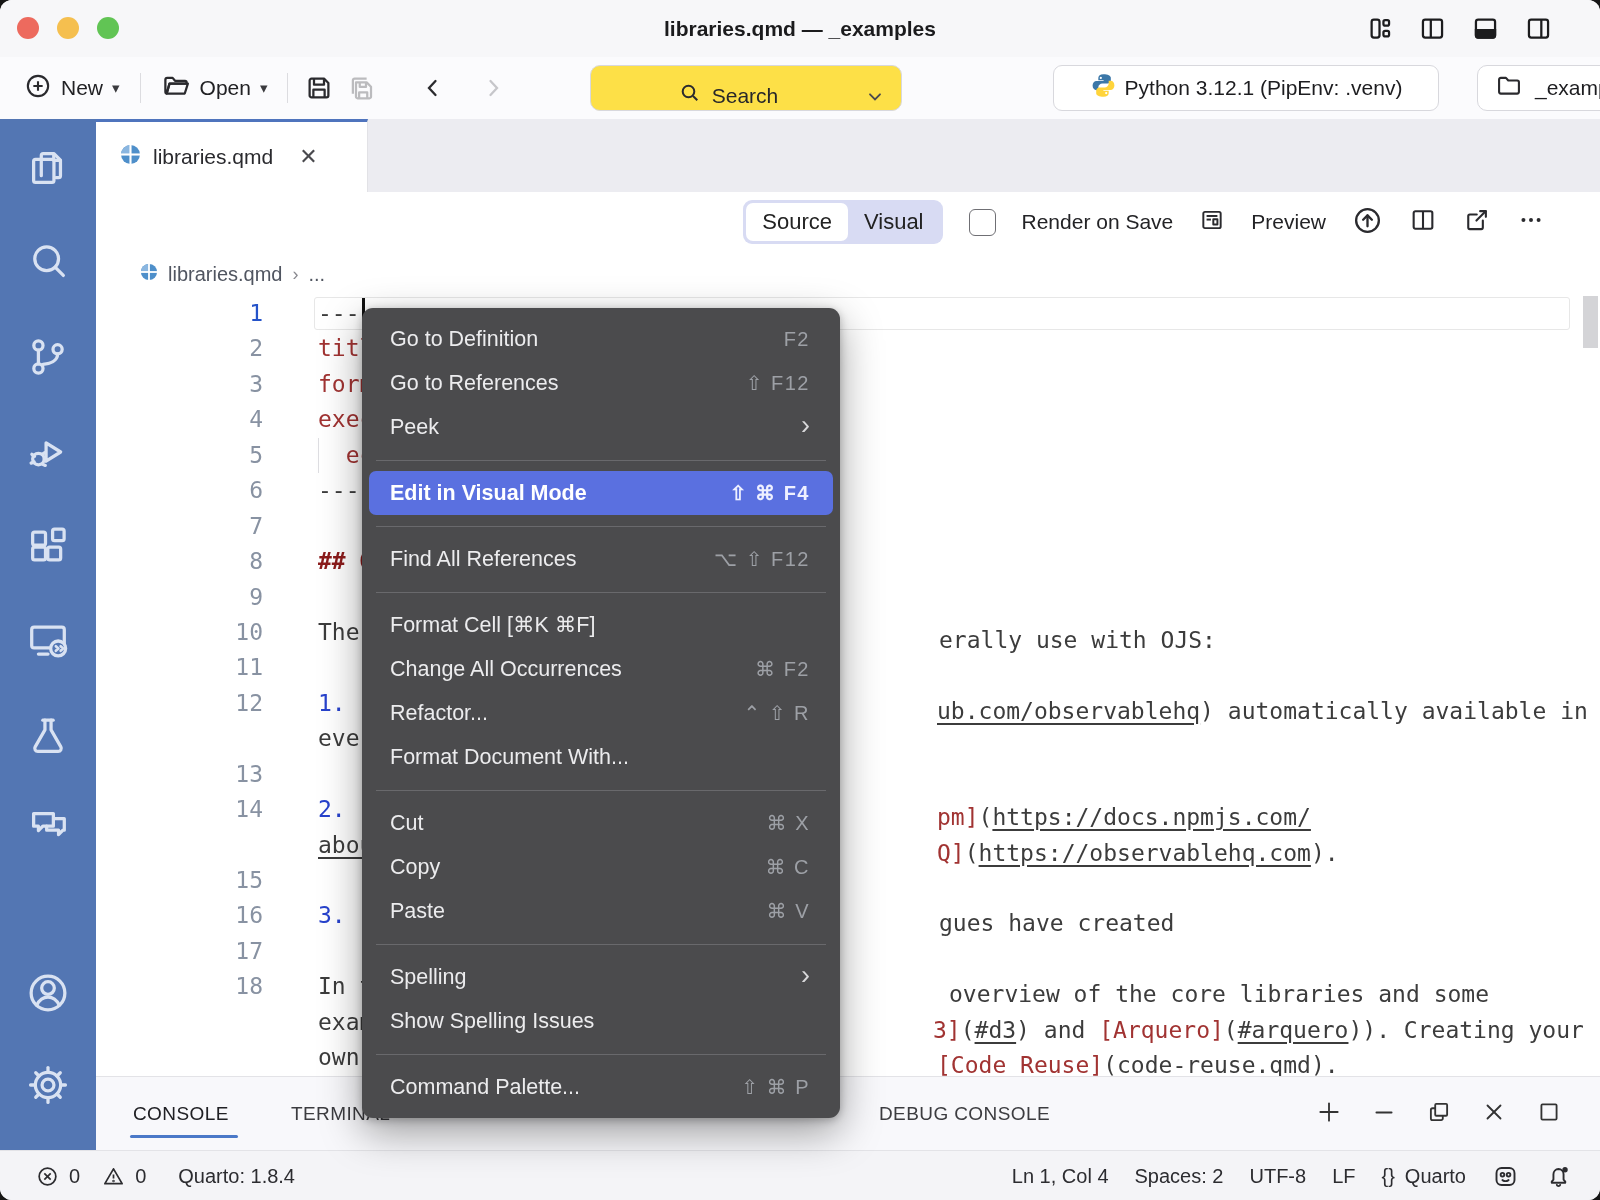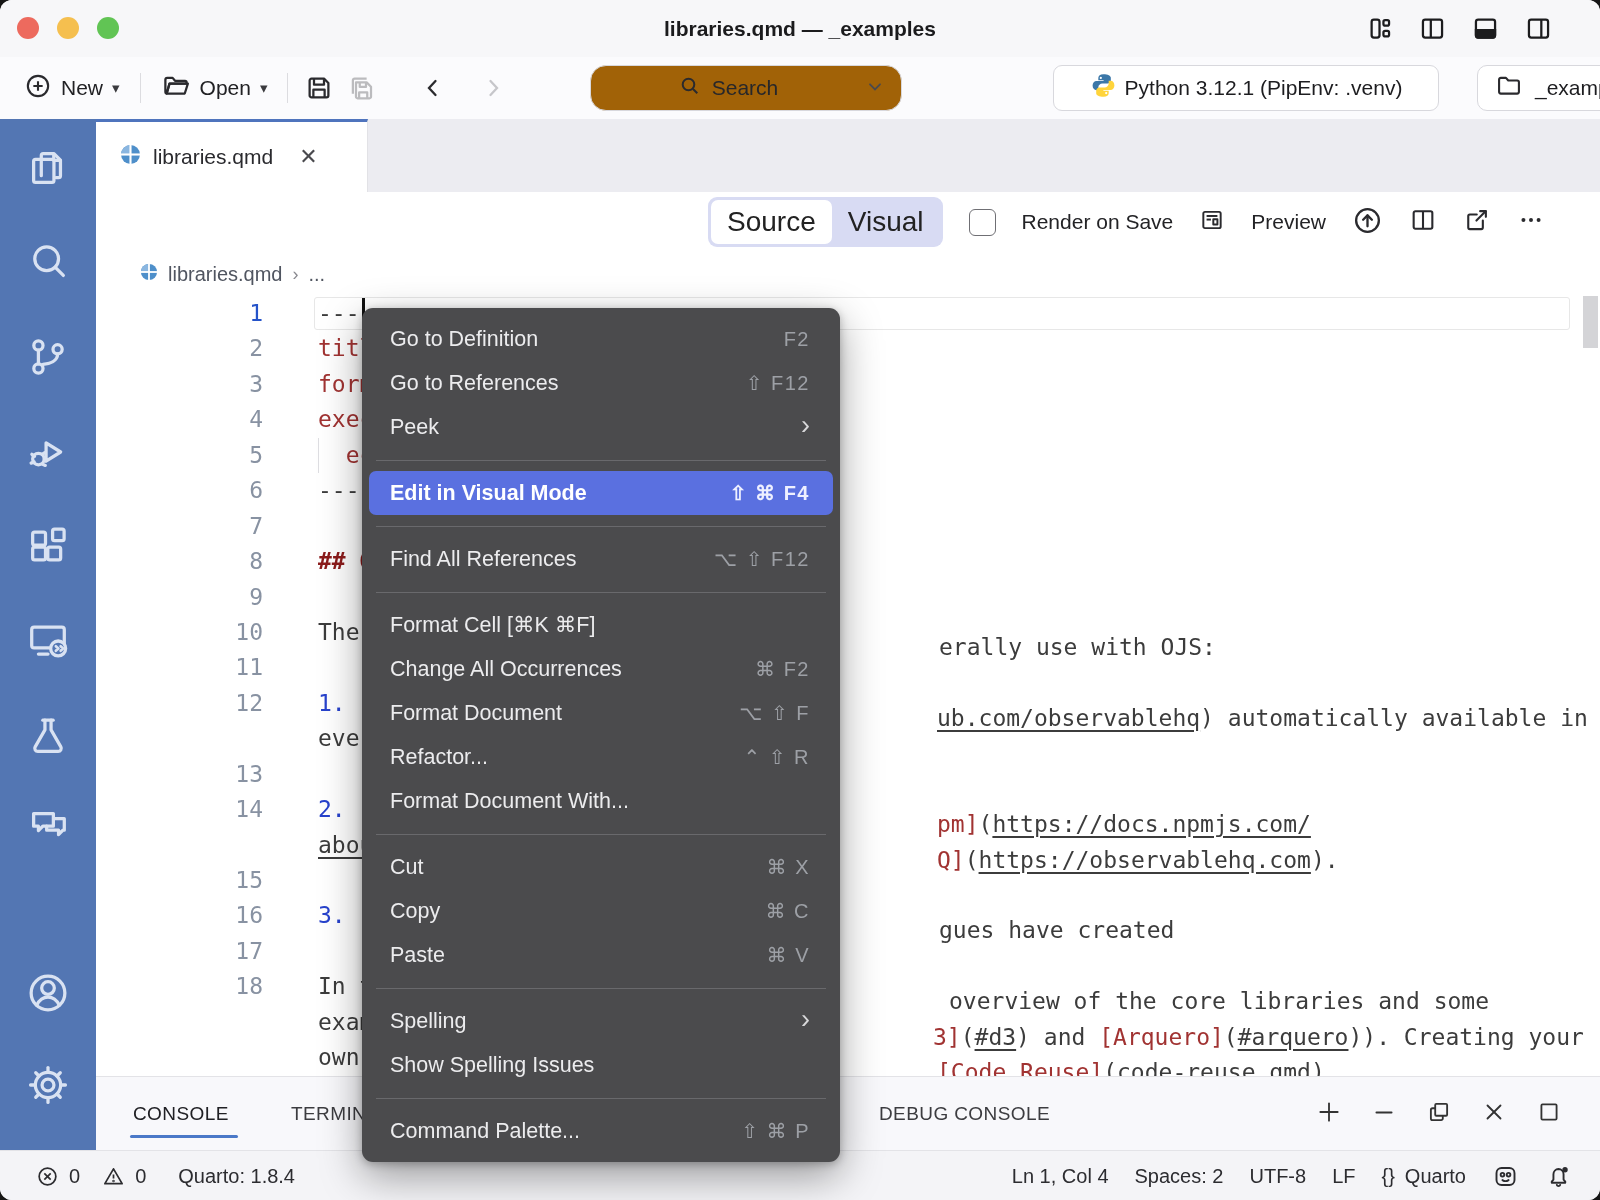--- a/index.html
+++ b/index.html
@@ -13,51 +13,51 @@
   .tl.green{left:97px;background:#61c454;}
   .wtitle{position:absolute;left:0;right:0;top:0;height:57px;line-height:57px;text-align:center;font-size:21px;font-weight:600;color:#1b1b1d;}
   .winicons{position:absolute;right:48px;top:0;height:57px;display:flex;align-items:center;gap:26px;}
   .winicons svg{display:block;}
   
   .toolbar{position:absolute;left:0;top:57px;width:1600px;height:62px;background:#fbfbfd;border-bottom:1px solid #e4e4e8;display:flex;align-items:center;}
   .tbtn{display:flex;align-items:center;gap:9px;font-size:21px;color:#212124;padding:0 10px;height:46px;border-radius:8px;}
   .caret{font-size:15px;color:#3a3a3e;}
   .tdiv{width:1px;height:30px;background:#dcdce0;margin:0 10px;}
   .iconbtn{display:flex;align-items:center;justify-content:center;width:42px;height:42px;}
-  .searchbox{position:absolute;left:590px;top:8px;width:310px;height:44px;border:1px solid #d8d8dd;border-radius:16px;background:#a16207;display:flex;align-items:center;}
+  .searchbox{position:absolute;left:590px;top:8px;width:310px;height:44px;border:1px solid #d8d8dd;border-radius:10px;background:#fde047;display:flex;align-items:flex-end;}
   .searchmid{flex:1;display:flex;align-items:center;justify-content:center;gap:10px;font-size:21px;color:#27272a;}
   .interp{position:absolute;left:1053px;top:8px;width:384px;height:44px;border:1px solid #d8d8dd;border-radius:9px;background:#fff;display:flex;align-items:center;justify-content:center;gap:8px;font-size:21px;color:#1d1d20;}
   .wsbtn{position:absolute;left:1477px;top:8px;width:220px;height:44px;border:1px solid #d8d8dd;border-radius:10px;background:#fff;display:flex;align-items:center;gap:12px;padding-left:17px;font-size:21px;color:#1d1d20;}
   
   .activitybar{position:absolute;left:0;top:119px;width:96px;height:1031px;background:#5376b3;}
   .ai{position:absolute;left:50%;transform:translate(-50%,-50%);}
   .ai svg{display:block;stroke:#d9e2f2;stroke-width:1.7;fill:none;stroke-linecap:round;stroke-linejoin:round;}
   
   .tabstrip{position:absolute;left:96px;top:119px;right:0;height:73px;background:#ececf1;}
   .etab{position:absolute;left:0;top:0;width:272px;height:73px;background:#fff;border-top:3px solid #4f74bd;border-right:1px solid #e2e2e6;display:flex;align-items:center;gap:12px;padding-left:24px;box-sizing:border-box;font-size:21px;color:#2a2a2e;}
   .tabclose{margin-left:14px;font-size:22px;color:#4a4a4e;}
   
   .edtoolbar{position:absolute;left:96px;top:192px;right:0;height:60px;background:#fff;border-bottom:1px solid #ebebee;display:flex;align-items:center;justify-content:flex-end;gap:26px;padding-right:55px;}
-  .segwrap{display:flex;background:#d8dbf3;border-radius:9px;padding:3px;font-size:28px;color:#222;}
+  .segwrap{display:flex;background:#d8dbf3;border-radius:9px;padding:3px;font-size:22px;color:#222;}
   .seg{padding:6px 16px;border-radius:7px;}
   .seg.on{background:#fff;}
   .chk{width:25px;height:25px;border:1.6px solid #6f6f74;border-radius:6px;background:#fff;}
   .lab{font-size:21px;color:#232326;}
   .edico{display:flex;align-items:center;gap:26px;}
   
   .breadcrumb{position:absolute;left:96px;top:252px;right:0;height:44px;background:#fff;display:flex;align-items:center;gap:10px;padding-left:44px;font-size:20px;color:#505560;}
   .bsep{font-size:18px;color:#8a8a90;}
   
   .editor{position:absolute;left:96px;top:296px;right:0;height:780px;background:#fff;overflow:hidden;}
   .crow{display:flex;height:35.45px;line-height:35.45px;font-family:"DejaVu Sans Mono",monospace;font-size:23px;}
   .gut{width:175px;text-align:right;padding-right:8px;box-sizing:border-box;color:#8892a2;flex:none;}
   .gut.act{color:#2553c9;}
   .cde{position:relative;flex:1;padding-left:47px;box-sizing:border-box;}
   .lfrag{white-space:pre;position:relative;z-index:1;}
-  .rfrag{position:absolute;top:15px;white-space:pre;z-index:1;}
+  .rfrag{position:absolute;top:8px;white-space:pre;z-index:1;}
   .tk-p{color:#3c3c3c;} .tk-r{color:#a13332;} .tk-b{color:#2742cc;}
   .tk-u{color:#3c3c3c;text-decoration:underline;text-underline-offset:4px;}
   .tk-hr{color:#8c1c1c;font-weight:bold;}
   .curline{position:absolute;left:43px;right:30px;top:1px;bottom:1px;border:1.5px solid #e7e7e7;border-radius:3px;}
   .cursor{display:inline-block;width:3px;height:29px;background:#111;vertical-align:-6px;margin-left:2px;}
   .iguide{position:absolute;left:47px;top:0;bottom:0;width:1px;background:#dedee2;}
   .vthumb{position:absolute;right:2px;top:0;width:15px;height:52px;background:#c6c6c9;opacity:.75;}
   
   .paneltabs{position:absolute;left:96px;top:1076px;right:0;height:74px;background:#f8f8fb;border-top:1px solid #e3e3e7;}
   .ptab{position:absolute;top:0;height:74px;display:flex;align-items:center;font-size:19px;letter-spacing:.4px;color:#3c3c40;}
@@ -536,24 +536,20 @@
       </div>
       <div class="msep"></div>
       <div class="mi">
         <span class="ml">Format Cell [⌘K ⌘F]</span>
       </div>
       <div class="mi">
         <span class="ml">Change All Occurrences</span>
         <span class="sc">⌘ F2</span>
       </div>
       <div class="mi">
-        <span class="ml">Format Document</span>
-        <span class="sc">⌥ ⇧ F</span>
-      </div>
-      <div class="mi">
         <span class="ml">Refactor...</span>
         <span class="sc">⌃ ⇧ R</span>
       </div>
       <div class="mi">
         <span class="ml">Format Document With...</span>
       </div>
       <div class="msep"></div>
       <div class="mi">
         <span class="ml">Cut</span>
         <span class="sc">⌘ X</span>

